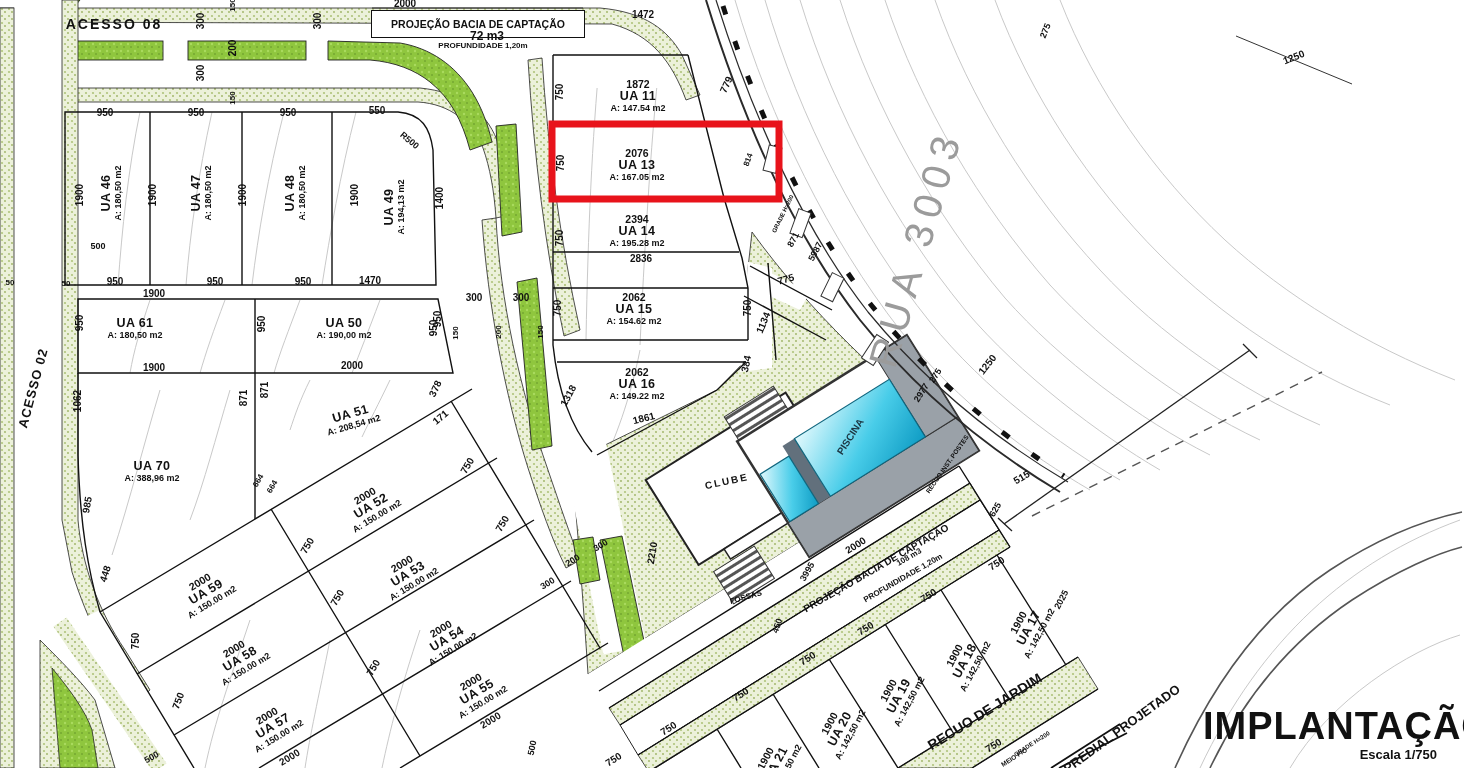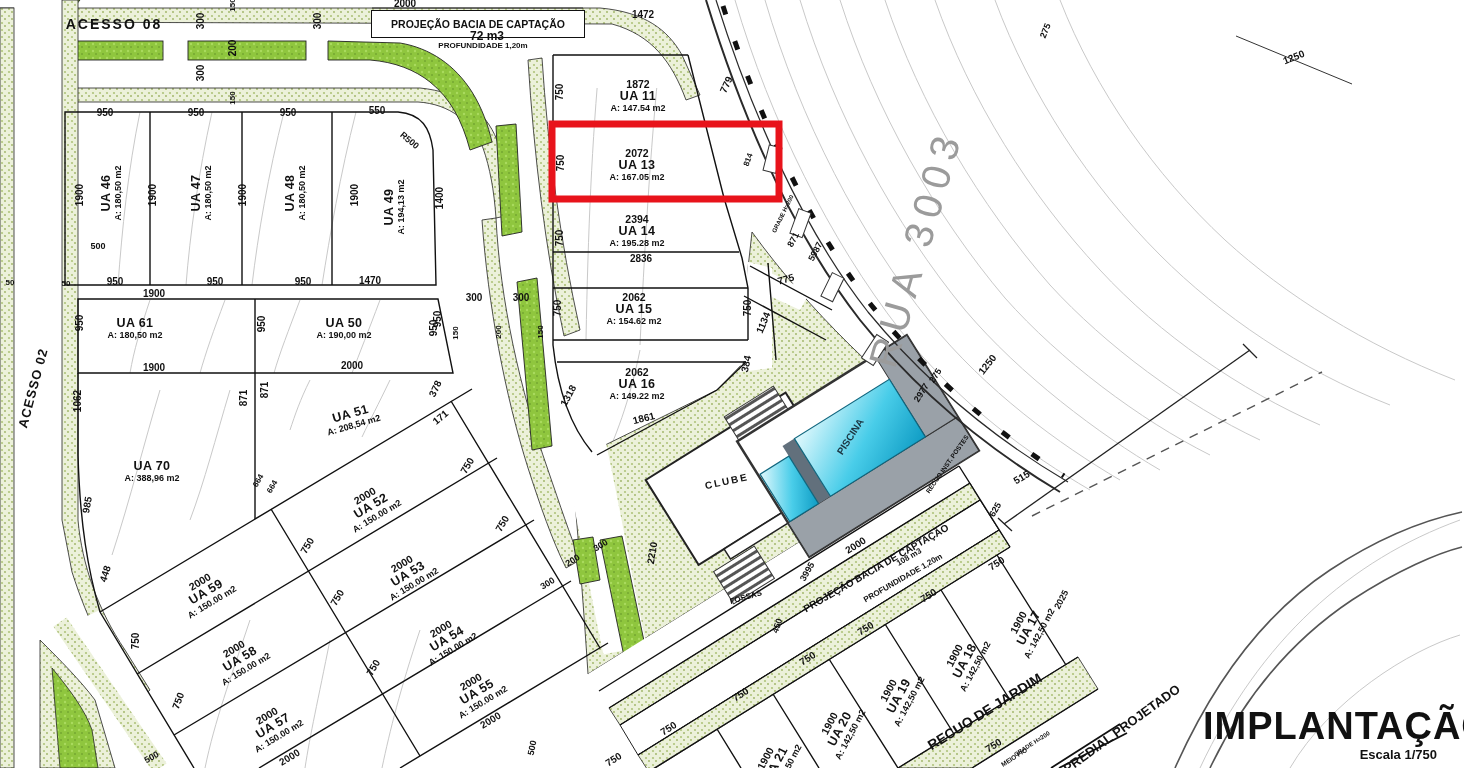--- a/index.html
+++ b/index.html
@@ -218,21 +218,21 @@
       <div class="lbl lot" style="left: 152px; top: 472px; transform: translate(-50%, -50%) rotate(0deg);">
         <div class="nm">UA 70</div>
         <div class="ar">A: 388,96 m2</div>
       </div>
       <div class="lbl lot" style="left: 638px; top: 96px; transform: translate(-50%, -50%) rotate(0deg);">
         <div class="pre">1872</div>
         <div class="nm">UA 11</div>
         <div class="ar">A: 147.54 m2</div>
       </div>
       <div class="lbl lot" style="left: 637px; top: 165px; transform: translate(-50%, -50%) rotate(0deg);">
-        <div class="pre">2072</div>
+        <div class="pre">2076</div>
         <div class="nm">UA 13</div>
         <div class="ar">A: 167.05 m2</div>
       </div>
       <div class="lbl lot" style="left: 637px; top: 231px; transform: translate(-50%, -50%) rotate(0deg);">
         <div class="pre">2394</div>
         <div class="nm">UA 14</div>
         <div class="ar">A: 195.28 m2</div>
       </div>
       <div class="lbl lot" style="left: 634px; top: 309px; transform: translate(-50%, -50%) rotate(0deg);">
         <div class="pre">2062</div>

